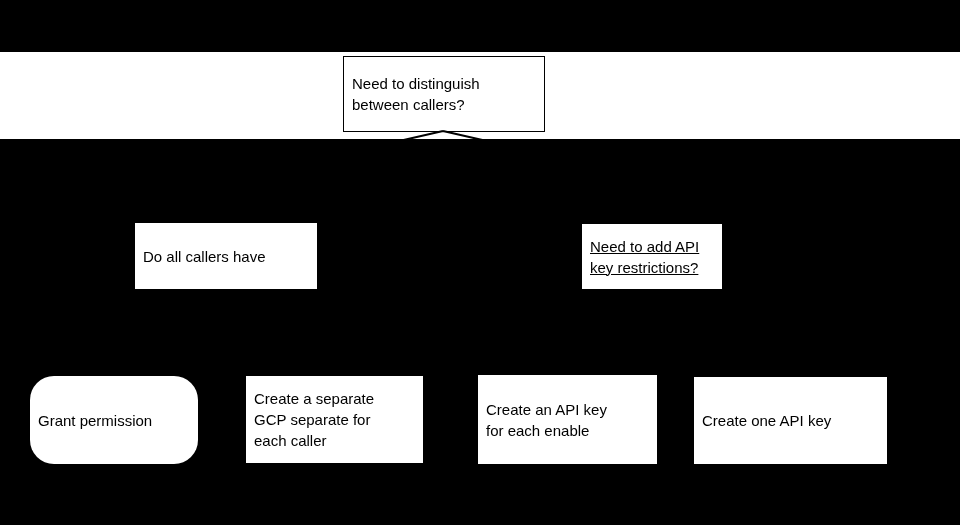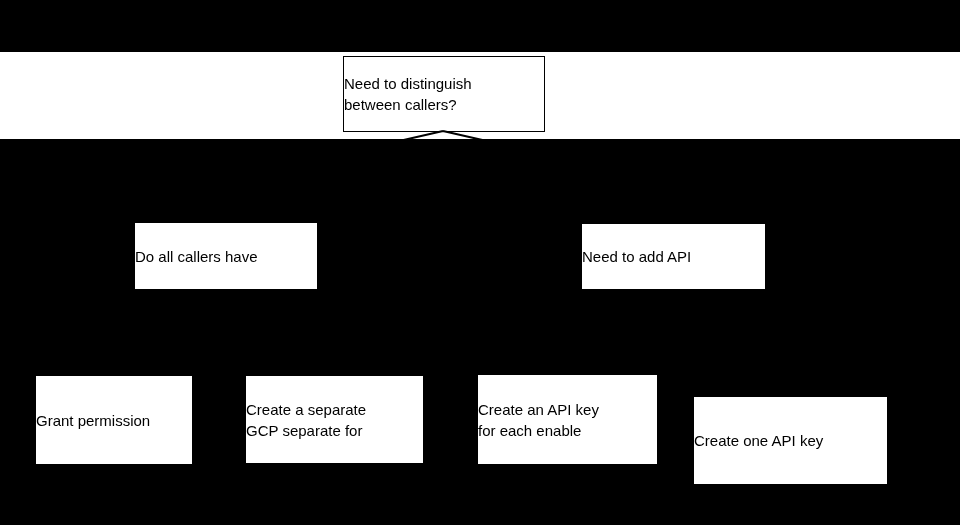--- a/index.html
+++ b/index.html
@@ -30,40 +30,41 @@
   }
   .node {
     position: absolute;
     background: var(--fill, #ffffff);
     color: var(--text, #000000);
     font-size: 15px;
     line-height: 21px;
     display: flex;
     flex-direction: column;
     justify-content: center;
+    padding-left: 8px;
     padding-right: 4px;
     box-sizing: border-box;
     z-index: 2;
   }
   .node .line {
     white-space: nowrap;
   }
   .node.root {
     left: 343px;
     top: 56px;
     width: 202px;
     height: 76px;
     border: 1.5px solid var(--border, #000000);
   }
   .node.q-left   { left: 135px; top: 223px; width: 182px; height: 66px; }
-  .node.q-right  { left: 582px; top: 224px; width: 183px; height: 65px; }
-  .node.leaf-1   { left: 36px;  top: 376px; width: 156px; height: 88px; }
+  .node.q-right  { left: 582px; top: 224px; width: 140px; height: 65px; text-decoration: underline; }
+  .node.leaf-1   { left: 30px;  top: 376px; width: 168px; height: 88px; border-radius: 24px; }
   .node.leaf-2   { left: 246px; top: 376px; width: 177px; height: 87px; }
   .node.leaf-3   { left: 478px; top: 375px; width: 179px; height: 89px; }
-  .node.leaf-4   { left: 694px; top: 377px; width: 193px; height: 87px; margin-top: 20px; }
+  .node.leaf-4   { left: 694px; top: 377px; width: 193px; height: 87px; }
   .connector-layer {
     position: absolute;
     left: 0;
     top: 0;
     width: 960px;
     height: 525px;
     z-index: 3;
     pointer-events: none;
   }
 </style>
@@ -82,29 +83,31 @@
   <svg class="connector-layer" viewBox="0 0 960 525">
     <path d="M443,131 L397,141.5 M443,131 L489,141.5" stroke="#000000" stroke-width="2" fill="none" stroke-linecap="butt"></path>
   </svg>
 
   <div class="node q-left">
     <div class="line">Do all callers have</div>
   </div>
 
   <div class="node q-right">
     <div class="line">Need to add API</div>
+    <div class="line">key restrictions?</div>
   </div>
 
   <div class="node leaf-1">
     <div class="line">Grant permission</div>
   </div>
 
   <div class="node leaf-2">
     <div class="line">Create a separate</div>
     <div class="line">GCP separate for</div>
+    <div class="line">each caller</div>
   </div>
 
   <div class="node leaf-3">
     <div class="line">Create an API key</div>
     <div class="line">for each enable</div>
   </div>
 
   <div class="node leaf-4">
     <div class="line">Create one API key</div>
   </div>

